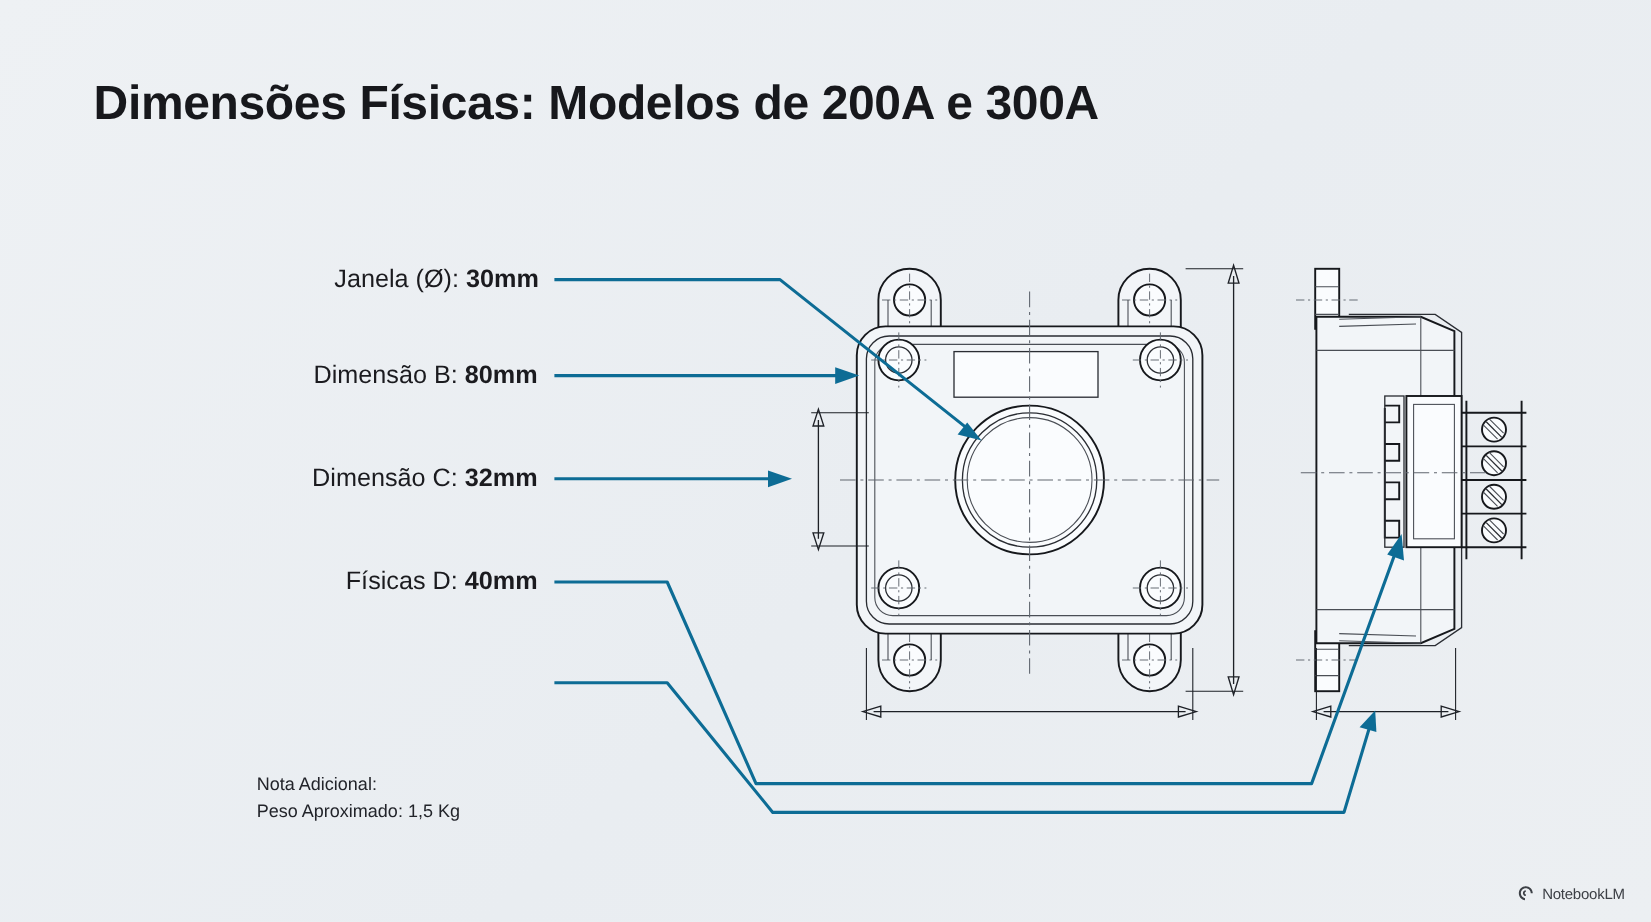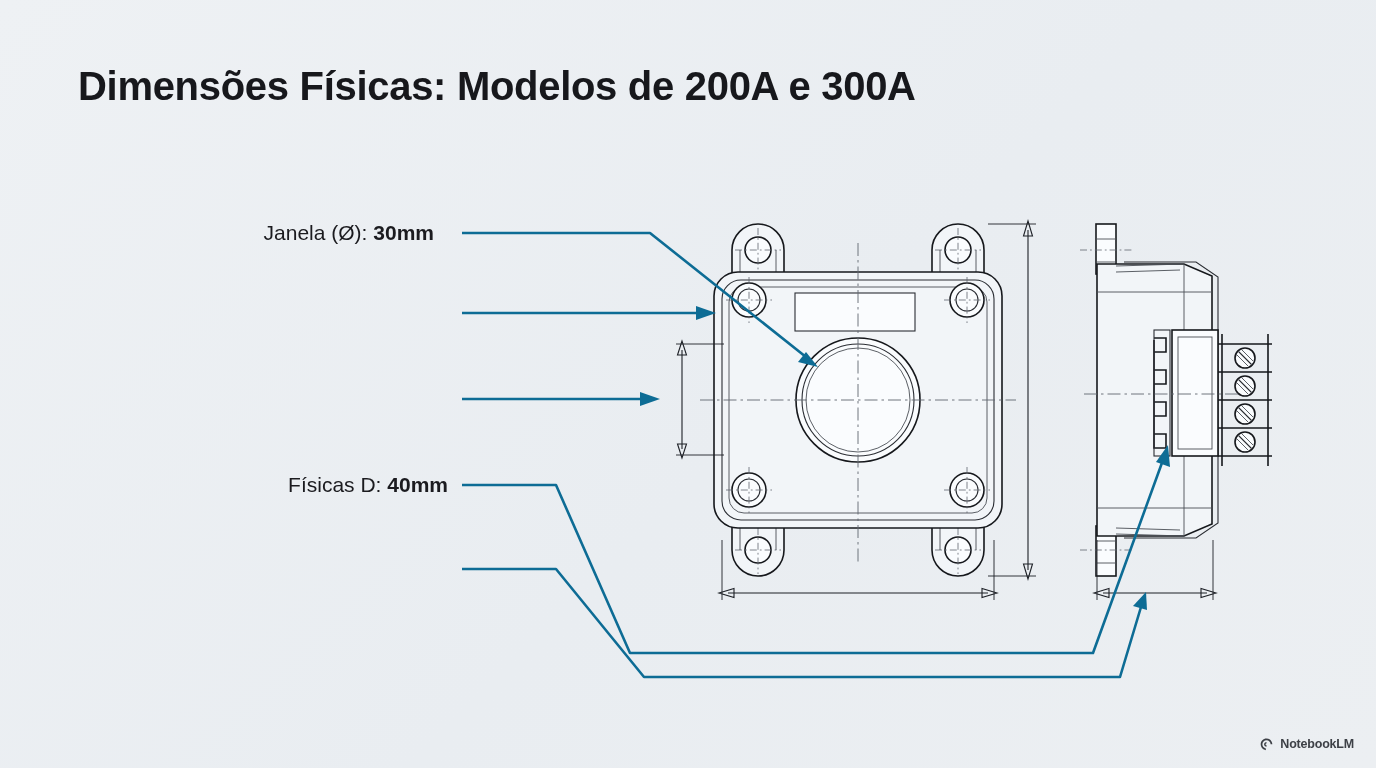--- a/index.html
+++ b/index.html
@@ -47,25 +47,25 @@
     font-size: 15px;
     color: #22242a;
     line-height: 1.55;
   }
   #note div { white-space: nowrap; }
   #wm {
     position: absolute;
     right: 22px;
     bottom: 16px;
     display: flex;
-    align-items: flex-start;
+    align-items: flex-end;
     gap: 6px;
     font-size: 12.5px;
     color: #3d4046;
-    font-weight: bold;
+    font-weight: normal;
     letter-spacing: -0.2px;
   }
   #wm svg { display: block; }
   svg.layer {
     position: absolute;
     left: 0;
     top: 0;
     width: 1376px;
     height: 768px;
     overflow: visible;
@@ -85,29 +85,41 @@
           stroke-linejoin: round; stroke-linecap: butt; }
   .leadhead { fill: #0d6c95; }
 </style>
 </head>
 <body>
 
 <div id="slide">
 
   <div id="title">Dimensões Físicas: Modelos de 200A e 300A</div>
 
-  <div class="spec" style="left:220px; top:233px; width:214px;">
+  <div class="spec" style="left:235px; top:233px; width:214px;">
     <span class="lab">Janela (Ø): </span>
     <span class="val">30mm</span>
+  </div>
+  <div class="spec" style="left:214px; top:313px; width:234px;">
+    <span class="lab">Dimensão B: </span>
+    <span class="val">80mm</span>
+  </div>
+  <div class="spec" style="left:214px; top:399px; width:234px;">
+    <span class="lab">Dimensão C: </span>
+    <span class="val">32mm</span>
   </div>
   <div class="spec" style="left:214px; top:485px; width:234px;">
     <span class="lab">Físicas D: </span>
     <span class="val">40mm</span>
   </div>
 
+  <div id="note">
+    <div>Nota Adicional:</div>
+    <div>Peso Aproximado: 1,5 Kg</div>
+  </div>
 
   <svg class="layer" viewBox="0 0 1376 768">
 
     <g>
 
       <g>
         <path class="ln body-fill" d="M732 282 L732 250 A26 26 0 0 1 784 250 L784 282 Z"></path>
         <path class="ln body-fill" d="M932 282 L932 250 A26 26 0 0 1 984 250 L984 282 Z"></path>
         <circle class="ln white" cx="758" cy="250" r="13"></circle>
         <circle class="ln white" cx="958" cy="250" r="13"></circle>

